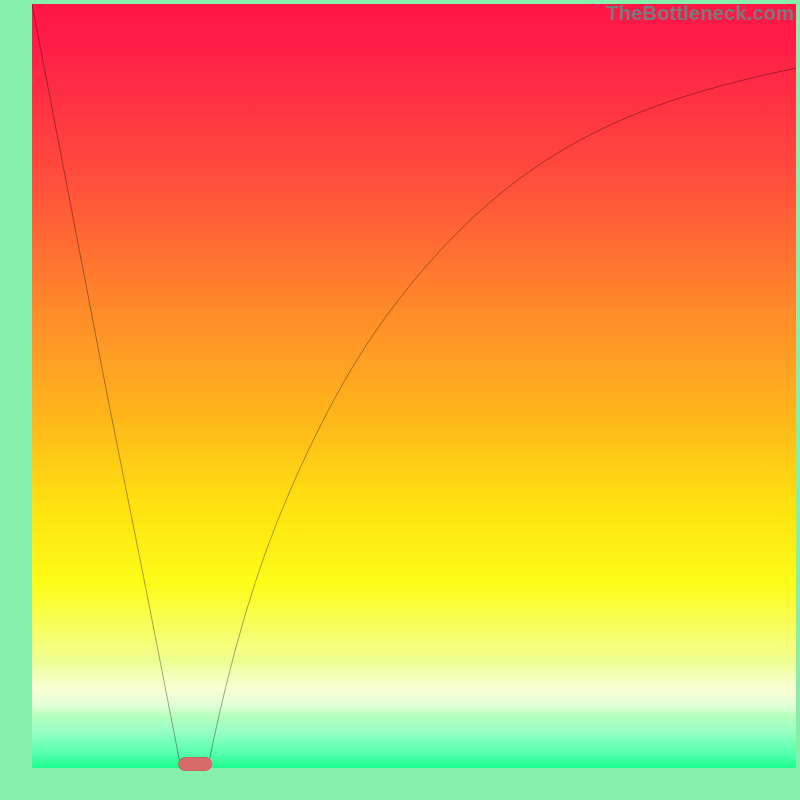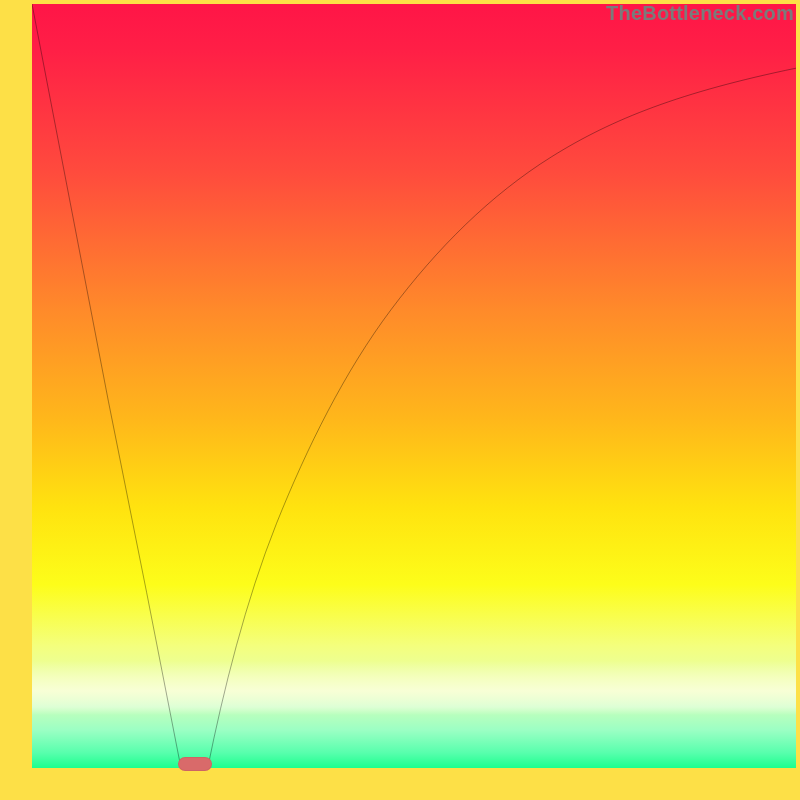--- a/index.html
+++ b/index.html
@@ -8,21 +8,21 @@
     width: 800px;
     height: 800px;
     background: #000;
     overflow: hidden;
     font-family: Arial, Helvetica, sans-serif;
   }
   .frame {
     position: relative;
     width: 800px;
     height: 800px;
-    background: #fde047;
+    background: #86efac;
   }
   
   .plot {
     position: absolute;
     left: 32px;
     top: 4px;
     width: 764px;   
     height: 764px;  
     
     background: linear-gradient(

